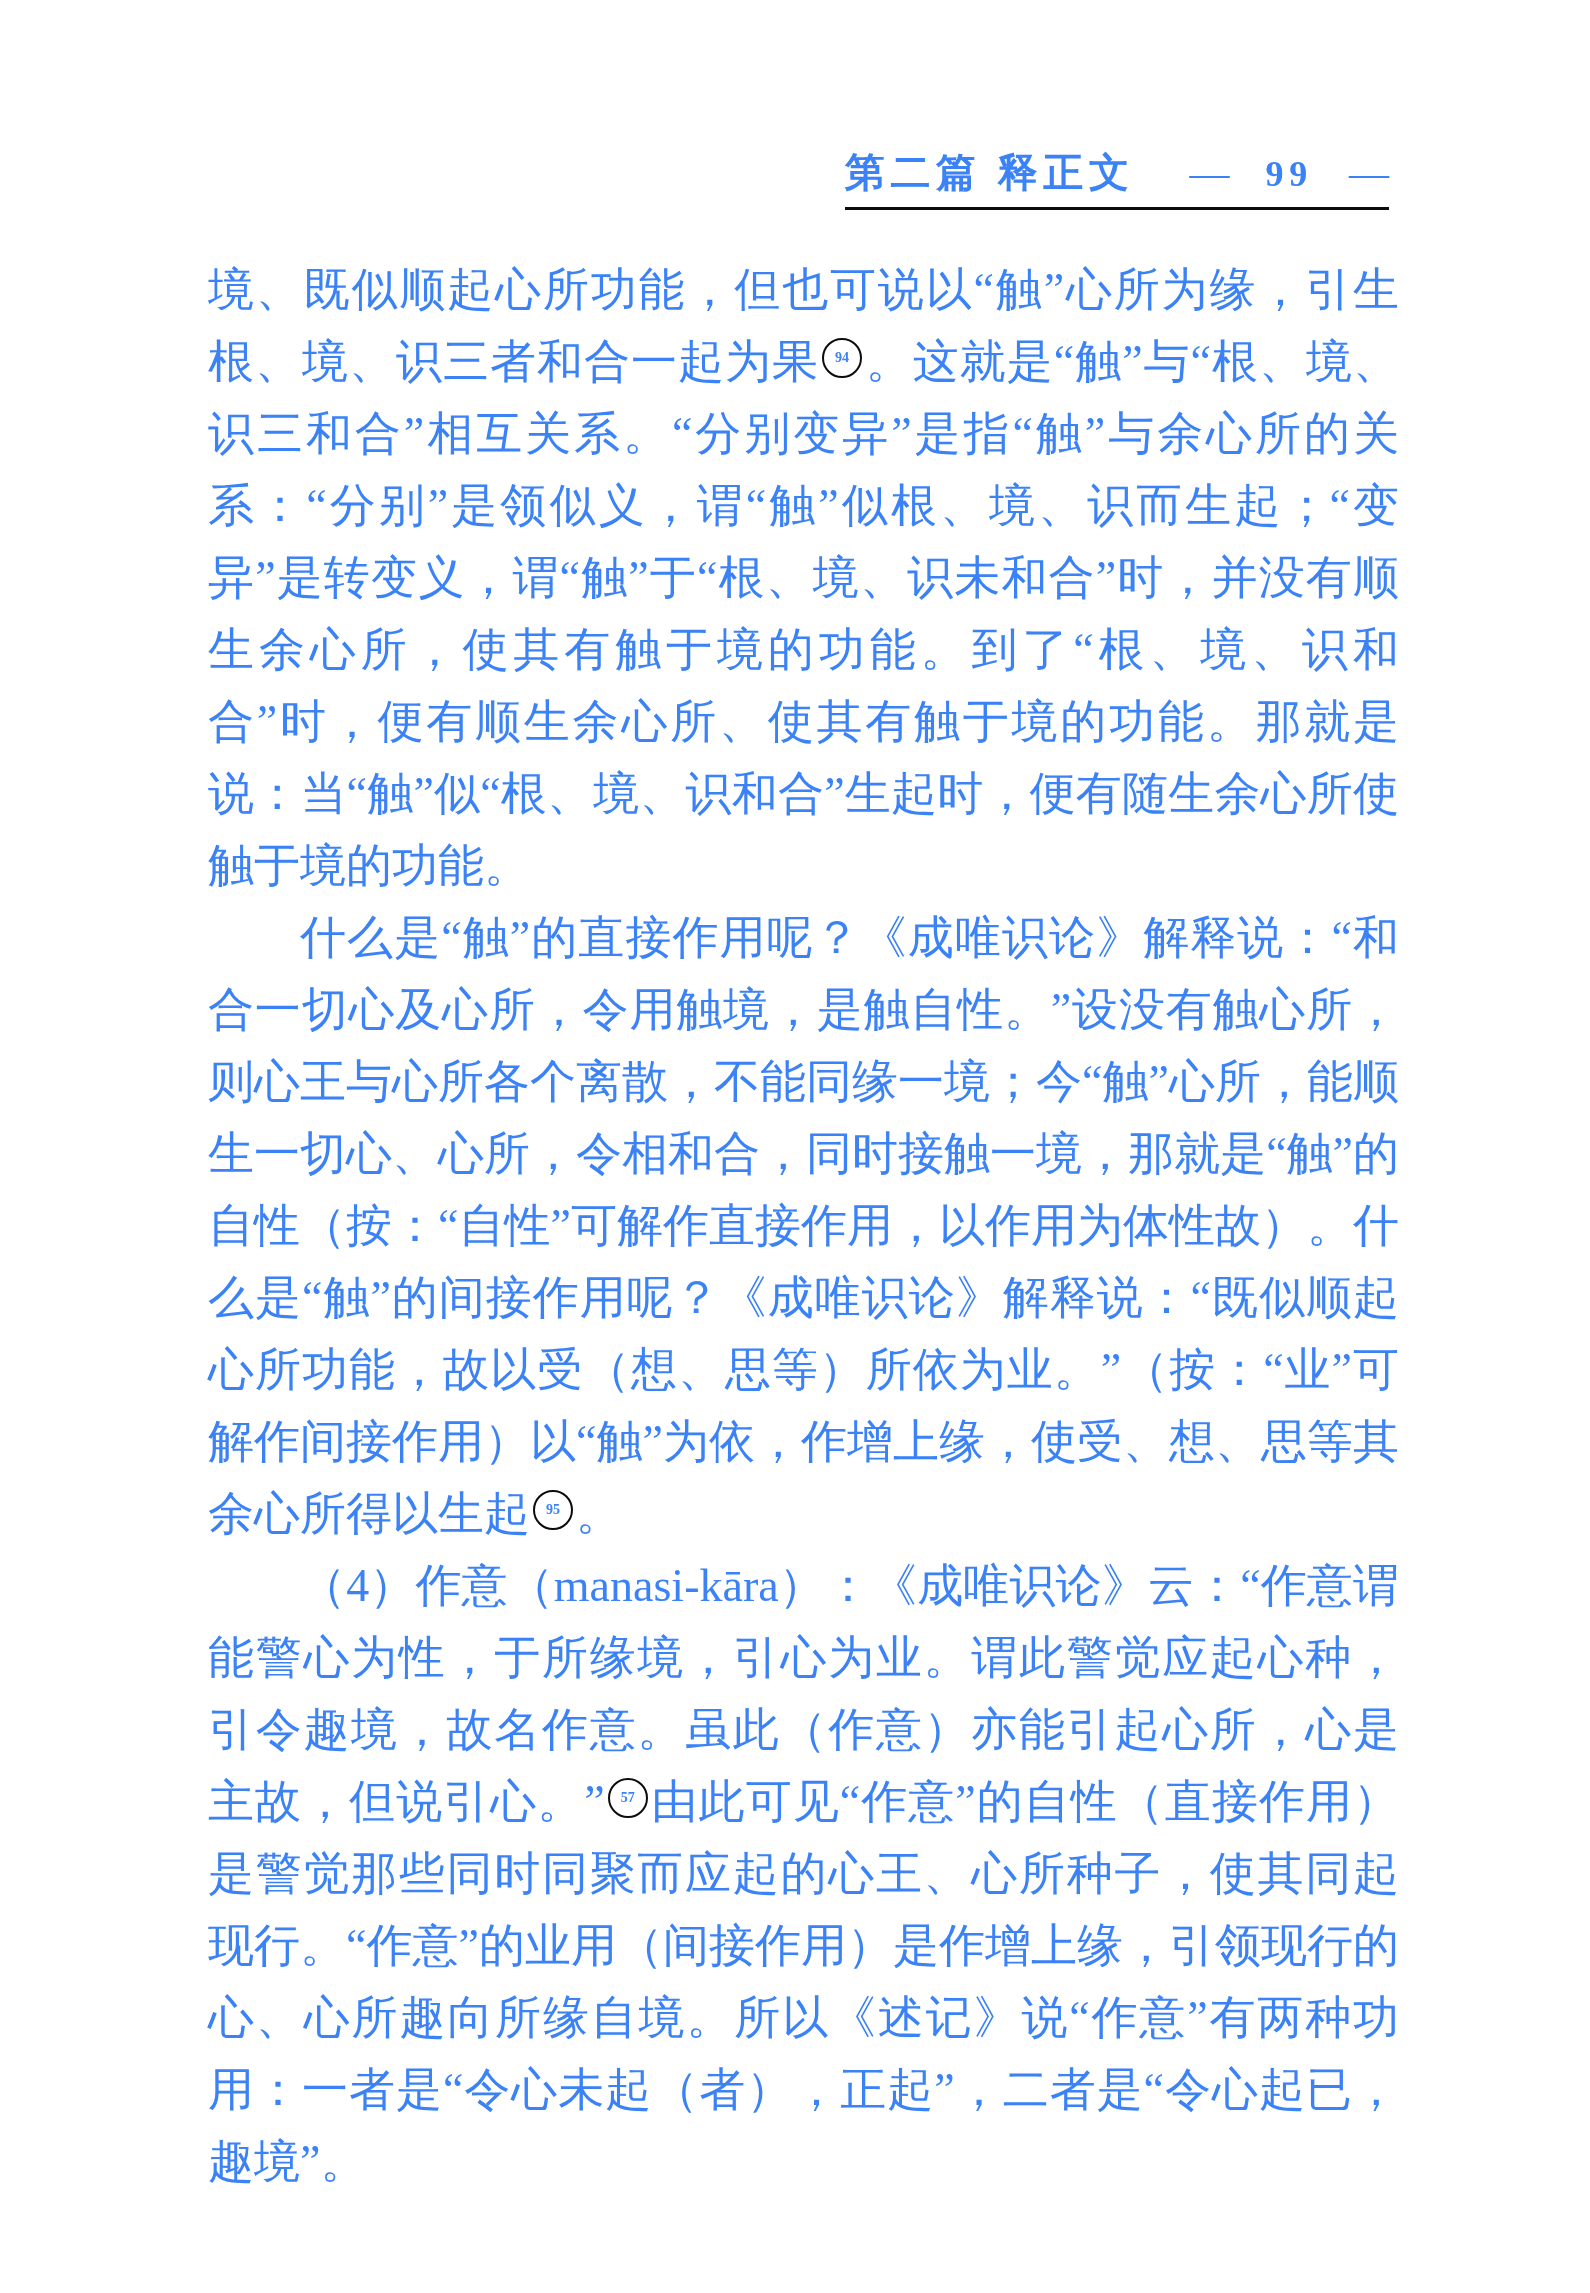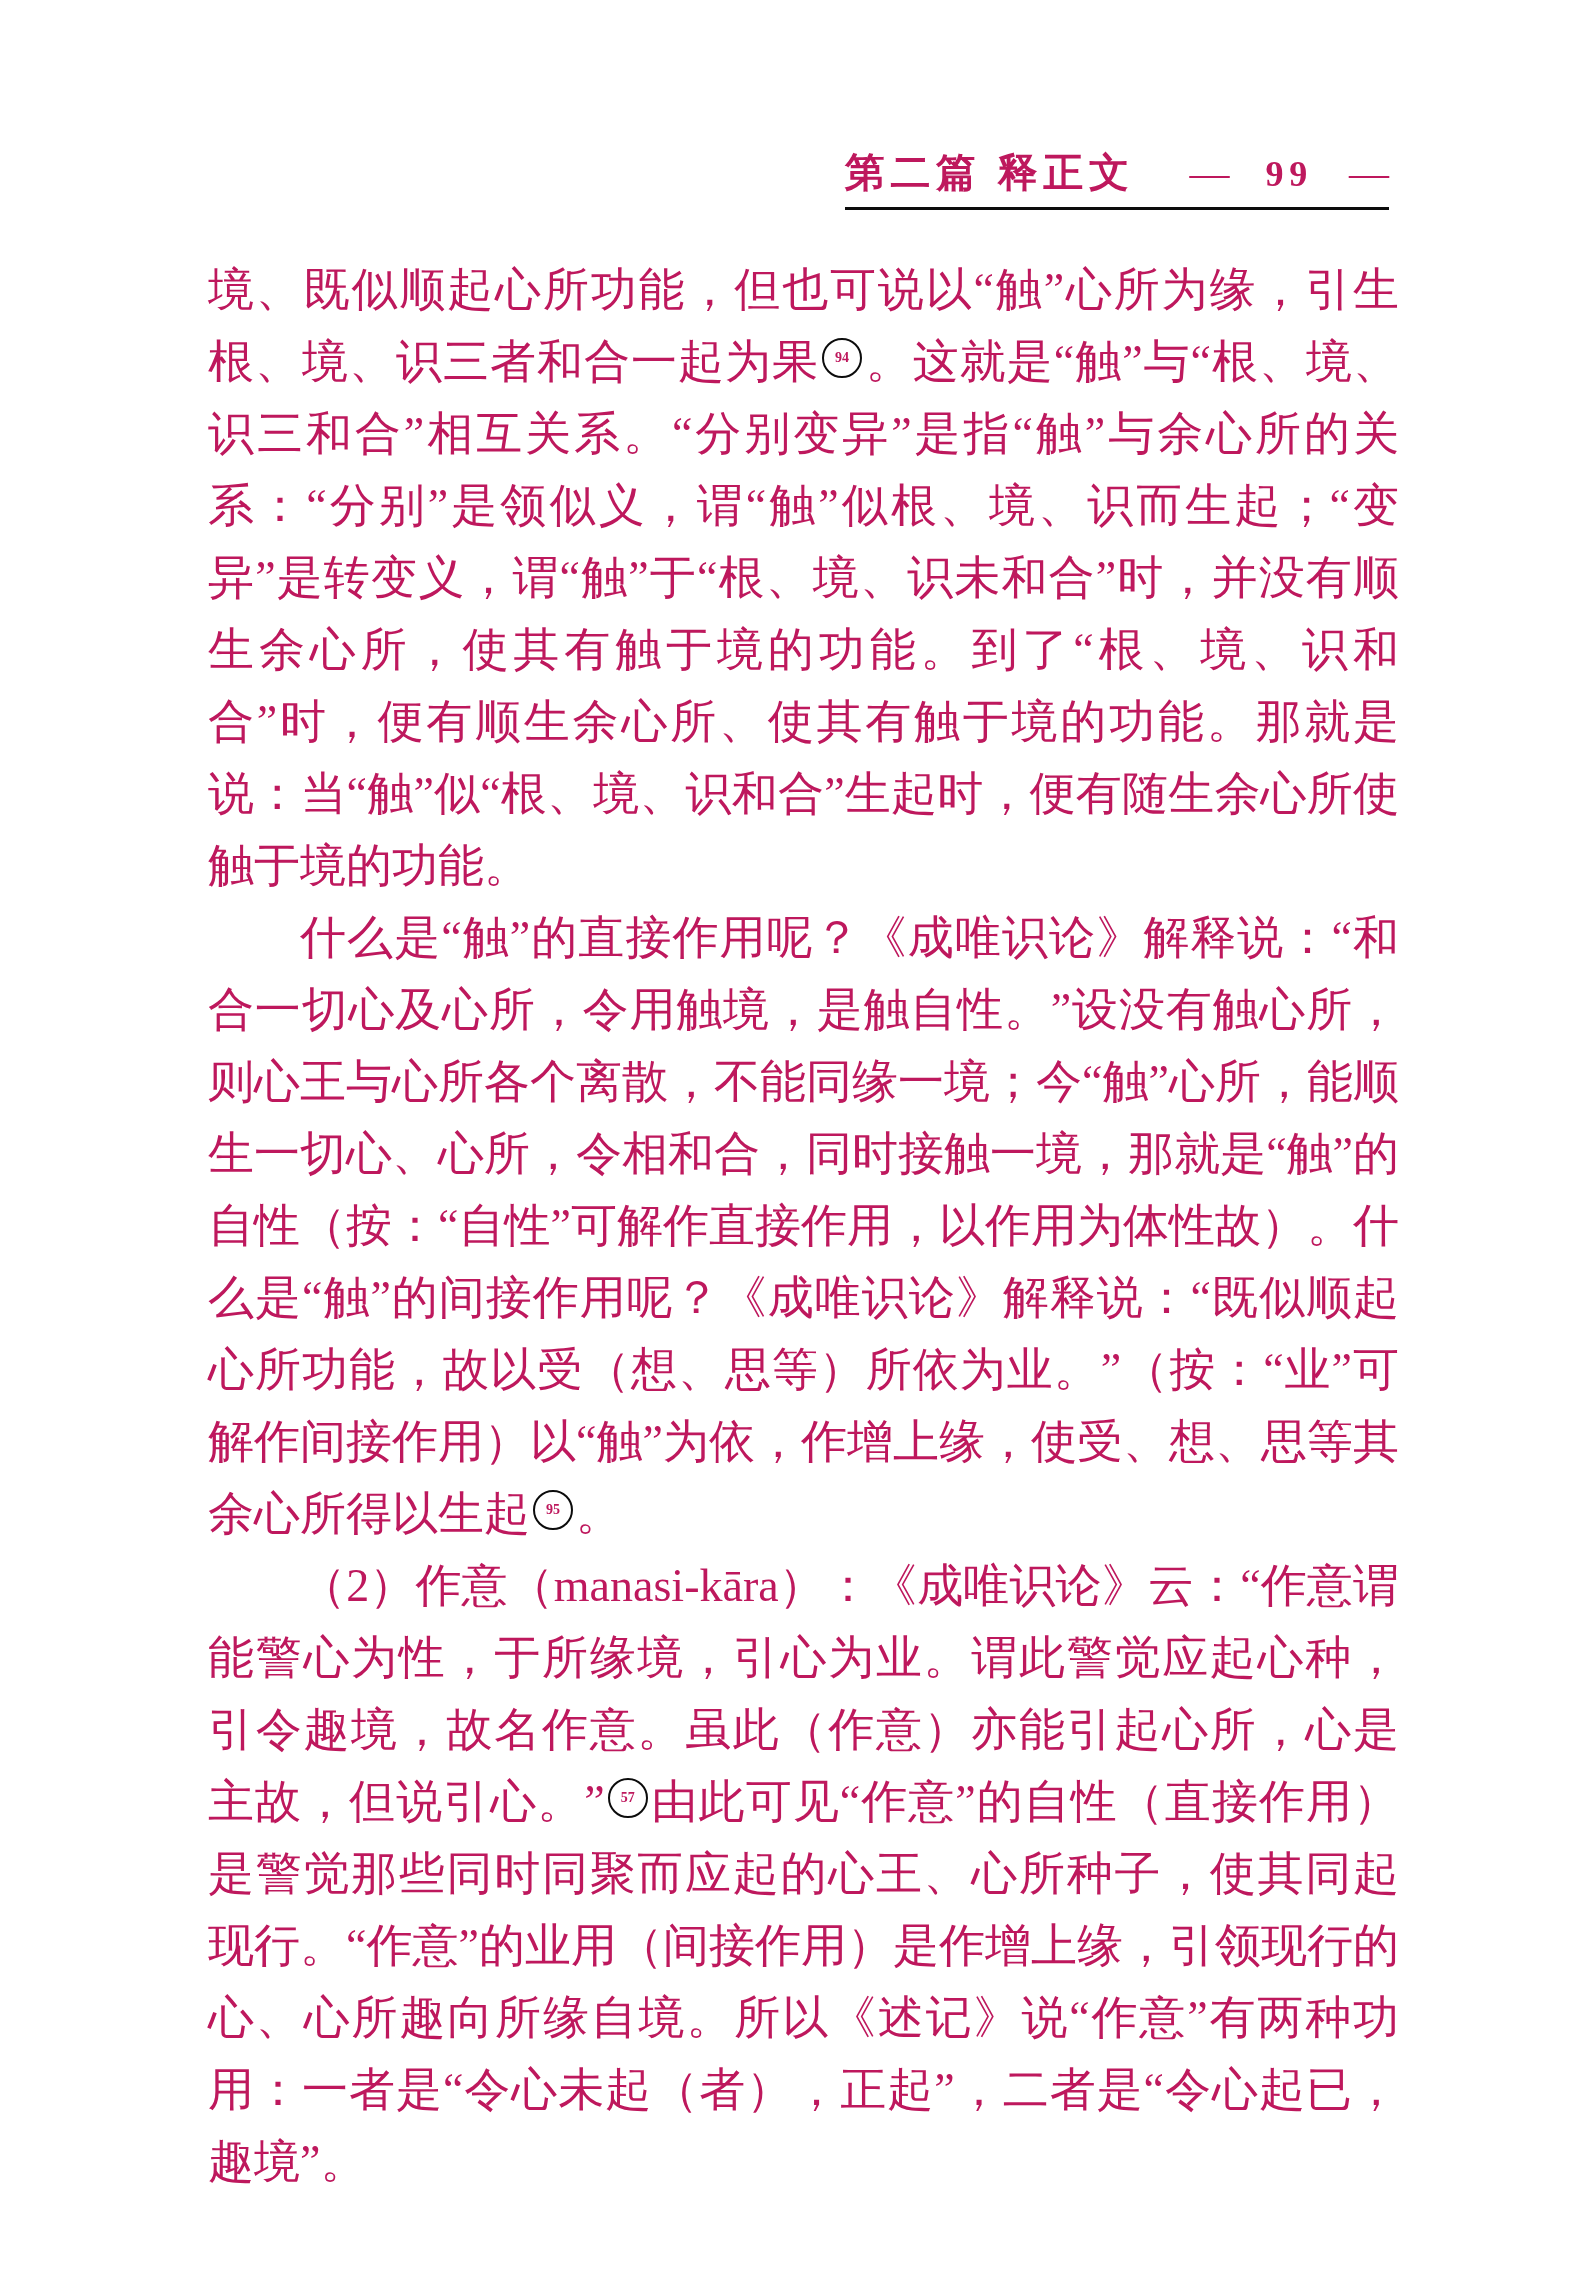--- a/index.html
+++ b/index.html
@@ -7,21 +7,21 @@
     padding: 0;
     background: #ffffff;
   }
   .page {
     position: relative;
     width: 1591px;
     height: 2293px;
     background: #ffffff;
     overflow: hidden;
     font-family: "Liberation Serif", "DejaVu Serif", serif;
-    color: #be185d;
+    color: #3b82f6;
   }
   
   .running-header {
     position: absolute;
     top: 153px;
     right: 202px;
     display: inline-flex;
     align-items: baseline;
     padding-bottom: 11.5px;
     border-bottom: 3.8px solid #0c0c0c;
@@ -87,17 +87,17 @@
   <div class="running-header">
     <span class="section-title">第二篇 释正文</span>
     <span class="dash">—</span>
     <span class="page-number">99</span>
     <span class="dash">—</span>
   </div>
 
   <div class="text-block">
       <p class="para"><span>境、既似顺起心所功能，但也可说以“触”心所为缘，引生根、境、识三者和合一起为果</span><span class="fnote">94</span><span>。这就是“触”与“根、境、识三和合”相互关系。“分别变异”是指“触”与余心所的关系：“分别”是领似义，谓“触”似根、境、识而生起；“变异”是转变义，谓“触”于“根、境、识未和合”时，并没有顺生余心所，使其有触于境的功能。到了“根、境、识和合”时，便有顺生余心所、使其有触于境的功能。那就是说：当“触”似“根、境、识和合”生起时，便有随生余心所使触于境的功能。</span></p>
       <p class="para indent"><span>什么是“触”的直接作用呢？《成唯识论》解释说：“和合一切心及心所，令用触境，是触自性。”设没有触心所，则心王与心所各个离散，不能同缘一境；今“触”心所，能顺生一切心、心所，令相和合，同时接触一境，那就是“触”的自性（按：“自性”可解作直接作用，以作用为体性故）。什么是“触”的间接作用呢？《成唯识论》解释说：“既似顺起心所功能，故以受（想、思等）所依为业。”（按：“业”可解作间接作用）以“触”为依，作增上缘，使受、想、思等其余心所得以生起</span><span class="fnote">95</span><span>。</span></p>
-      <p class="para indent"><span>（2）作意（manasi-kāra）：《成唯识论》云：“作意谓能警心为性，于所缘境，引心为业。谓此警觉应起心种，引令趣境，故名作意。虽此（作意）亦能引起心所，心是主故，但说引心。”</span><span class="fnote">57</span><span>由此可见“作意”的自性（直接作用）是警觉那些同时同聚而应起的心王、心所种子，使其同起现行。“作意”的业用（间接作用）是作增上缘，引领现行的心、心所趣向所缘自境。所以《述记》说“作意”有两种功用：一者是“令心未起（者），正起”，二者是“令心起已，趣境”。</span></p>
+      <p class="para indent"><span>（4）作意（manasi-kāra）：《成唯识论》云：“作意谓能警心为性，于所缘境，引心为业。谓此警觉应起心种，引令趣境，故名作意。虽此（作意）亦能引起心所，心是主故，但说引心。”</span><span class="fnote">57</span><span>由此可见“作意”的自性（直接作用）是警觉那些同时同聚而应起的心王、心所种子，使其同起现行。“作意”的业用（间接作用）是作增上缘，引领现行的心、心所趣向所缘自境。所以《述记》说“作意”有两种功用：一者是“令心未起（者），正起”，二者是“令心起已，趣境”。</span></p>
     </div>
 
 </div>
 
 
 </body></html>

